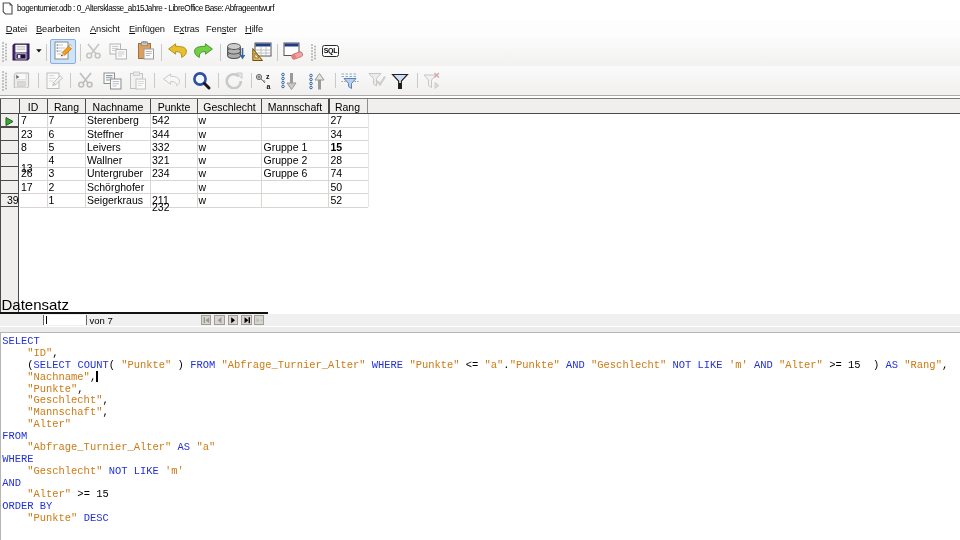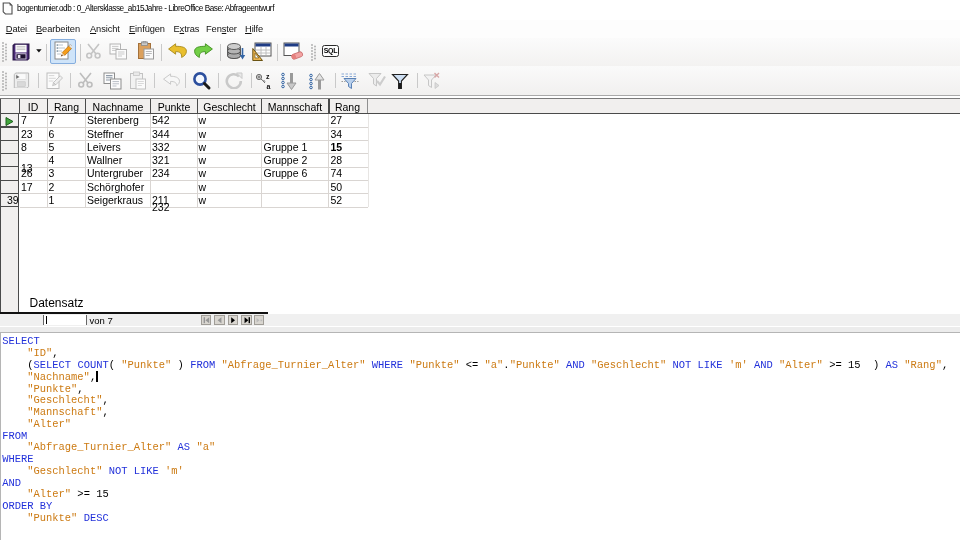--- a/index.html
+++ b/index.html
@@ -416,21 +416,21 @@
 <div class="cell" style="left:7px;top:194px;">39</div>
 <div class="cell" style="left:48.5px;top:194px;">1</div>
 <div class="cell" style="left:87px;top:194px;">Seigerkraus</div>
 <div class="cell" style="left:152px;top:194px;">211</div>
 <div class="cell" style="left:198.5px;top:194px;">w</div>
 <div class="cell" style="left:330.5px;top:194px;">52</div>
 
 <div class="abs" id="blackline"></div>
 
 <div class="abs" id="recbar"></div>
-<div class="abs" style="left:1.5px;top:296px;font-size:12px;color:#000;margin-left:28px;">Datensatz</div>
+<div class="abs" style="left:1.5px;top:296px;font-size:15px;color:#000;">Datensatz</div>
 <div class="abs" id="recbox"></div>
 <div class="abs" style="left:45.5px;top:315.6px;width:1.4px;height:8.8px;background:#000;"></div>
 <div class="abs" style="left:89.5px;top:314.8px;font-size:9.5px;color:#000;">von 7</div>
 <div class="navbtn" style="left:200.8px"></div>
 <div class="navbtn" style="left:214.2px"></div>
 <div class="navbtn" style="left:227.6px"></div>
 <div class="navbtn" style="left:241px"></div>
 <div class="navbtn" style="left:253.8px"></div>
 <svg class="abs" style="left:200.8px;top:315px" width="64" height="10.4" viewBox="0 0 64 10.4">
   <g fill="#969696">

